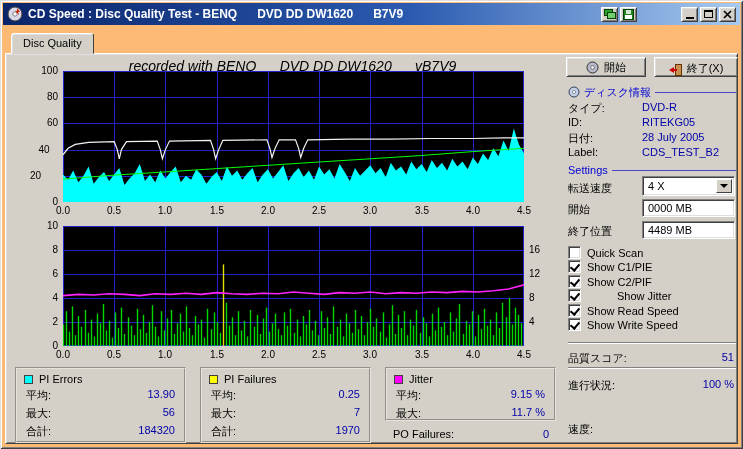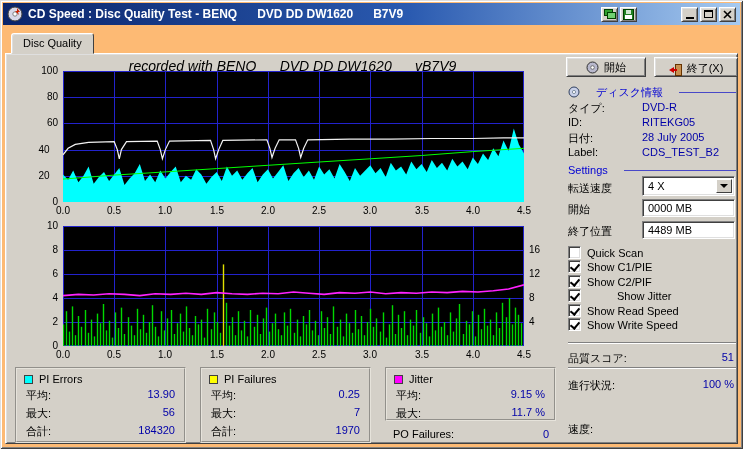--- a/index.html
+++ b/index.html
@@ -35,21 +35,21 @@
   .chart-block { position:absolute; background:#000; }
   .chart-block svg { display:block; }
   .tick { position:absolute; font-size:10px; color:#000; line-height:12px; }
   
   .rpanel { position:absolute; left:560px; top:0; width:172px; height:100%; }
   .btn { position:absolute; height:20px; background:#d4d0c8; border:1px solid;
     border-color:#fff #404040 #404040 #fff;
     box-shadow: inset 1px 1px 0 #dfdfdf, inset -1px -1px 0 #808080;
     display:flex; align-items:center; justify-content:center; gap:5px; font-size:11px; cursor:default; }
   .sec { position:absolute; left:2px; right:2px; height:14px; display:flex;
-    align-items:center; gap:16px; color:#0000d4; font-size:11px; }
+    align-items:center; gap:4px; color:#0000d4; font-size:11px; }
   .sec .line { flex:1; height:1px; background:#4848c8; }
   .kv { position:absolute; left:2px; right:2px; height:13px; font-size:11px; }
   .kv-l { position:absolute; left:0; top:0; }
   .kv-v { position:absolute; left:74px; top:0; color:#0000a8; }
   .kv.r .kv-v { left:auto; right:2px; }
   .combo { position:absolute; left:76px; width:93px; height:20px; background:#fff;
     border:1px solid; border-color:#808080 #fff #fff #808080;
     box-shadow: inset 1px 1px 0 #404040, inset -1px -1px 0 #dfdfdf;
     font-size:11px; padding:3px 18px 0 5px; }
   .combo .drop { position:absolute; right:2px; top:2px; bottom:2px; width:16px; background:#d4d0c8;
@@ -143,21 +143,21 @@
           <line x1="0" y1="105.5" x2="461" y2="105.5" stroke="#2222cc" stroke-width="1" shape-rendering="crispEdges"></line>
           <line x1="0" y1="79.5" x2="461" y2="79.5" stroke="#2222cc" stroke-width="1" shape-rendering="crispEdges"></line>
           <line x1="0" y1="52.5" x2="461" y2="52.5" stroke="#2222cc" stroke-width="1" shape-rendering="crispEdges"></line>
           <line x1="0" y1="26.5" x2="461" y2="26.5" stroke="#2222cc" stroke-width="1" shape-rendering="crispEdges"></line>
           <line x1="0" y1="0.5" x2="461" y2="0.5" stroke="#2222cc" stroke-width="1" shape-rendering="crispEdges"></line>
           <path d="M0,131 L0.0,103.5 L5.1,108.7 L10.2,99.6 L15.4,111.3 L20.5,104.8 L25.6,95.6 L30.7,112.7 L35.9,106.1 L41.0,100.9 L46.1,110.0 L51.2,103.5 L56.3,96.9 L61.5,114.0 L66.6,107.4 L71.7,102.2 L76.8,93.0 L82.0,110.0 L87.1,103.5 L92.2,111.3 L97.3,99.6 L102.4,107.4 L107.6,100.9 L112.7,95.6 L117.8,111.3 L122.9,104.8 L128.1,108.7 L133.2,98.3 L138.3,103.5 L143.4,112.7 L148.5,106.1 L153.7,100.9 L158.8,110.0 L163.9,95.6 L169.0,104.8 L174.2,99.6 L179.3,108.7 L184.4,102.2 L189.5,96.9 L194.6,111.3 L199.8,103.5 L204.9,98.3 L210.0,107.4 L215.1,100.9 L220.3,94.3 L225.4,110.0 L230.5,102.2 L235.6,96.9 L240.7,106.1 L245.9,99.6 L251.0,108.7 L256.1,95.6 L261.2,103.5 L266.4,98.3 L271.5,107.4 L276.6,93.0 L281.7,100.9 L286.8,110.0 L292.0,96.9 L297.1,104.8 L302.2,99.6 L307.3,94.3 L312.5,102.2 L317.6,96.9 L322.7,106.1 L327.8,91.7 L332.9,99.6 L338.1,95.6 L343.2,103.5 L348.3,90.4 L353.4,98.3 L358.6,93.0 L363.7,100.9 L368.8,89.1 L373.9,96.9 L379.0,91.7 L384.2,99.6 L389.3,87.8 L394.4,95.6 L399.5,90.4 L404.7,98.3 L409.8,86.5 L414.9,93.0 L420.0,82.5 L425.1,89.1 L430.3,77.3 L435.4,85.2 L440.5,69.4 L445.6,79.9 L450.8,57.6 L455.9,73.4 L461.0,82.5 L461,131 Z" fill="#00ffff" stroke="none"></path>
           <polyline points="0.0,108.1 51.2,104.1 102.4,100.9 153.7,97.6 204.9,94.3 256.1,91.0 307.3,87.8 358.6,84.5 409.8,80.6 461.0,77.3" fill="none" stroke="#00ff00" stroke-width="1"></polyline>
           <polyline points="0.0,83.8 5.1,77.3 12.3,73.4 25.6,71.4 51.2,70.7 54.3,78.6 56.3,87.8 58.4,78.6 63.5,70.7 94.2,70.1 97.3,78.6 99.4,87.8 102.4,78.6 106.5,70.1 147.5,69.4 150.6,78.6 152.6,87.8 155.7,78.6 159.8,69.4 203.9,68.8 206.9,77.3 209.0,86.5 212.1,77.3 216.2,68.8 232.5,68.8 235.6,77.3 237.7,86.5 240.7,77.3 244.8,68.8 286.8,68.1 327.8,68.1 368.8,67.5 409.8,67.5 440.5,66.8 461.0,66.8" fill="none" stroke="#f2f2f2" stroke-width="1.2"></polyline>
         </svg>
         <span class="tick" style="left: -33px; top: 125px; width: 28px; text-align: right;">0</span>
-        <span class="tick" style="left: -33px; top: 99px; width: 28px; text-align: center;">20</span>
+        <span class="tick" style="left: -33px; top: 99px; width: 28px; text-align: left;">20</span>
         <span class="tick" style="left: -33px; top: 73px; width: 28px; text-align: center;">40</span>
         <span class="tick" style="left: -33px; top: 46px; width: 28px; text-align: right;">60</span>
         <span class="tick" style="left: -33px; top: 20px; width: 28px; text-align: right;">80</span>
         <span class="tick" style="left: -33px; top: -6px; width: 28px; text-align: right;">100</span>
         <span class="tick" style="left: -13px; top: 134px; width: 26px; text-align: center;">0.0</span>
         <span class="tick" style="left: 38px; top: 134px; width: 26px; text-align: center;">0.5</span>
         <span class="tick" style="left: 89px; top: 134px; width: 26px; text-align: center;">1.0</span>
         <span class="tick" style="left: 141px; top: 134px; width: 26px; text-align: center;">1.5</span>
         <span class="tick" style="left: 192px; top: 134px; width: 26px; text-align: center;">2.0</span>
         <span class="tick" style="left: 243px; top: 134px; width: 26px; text-align: center;">2.5</span>

